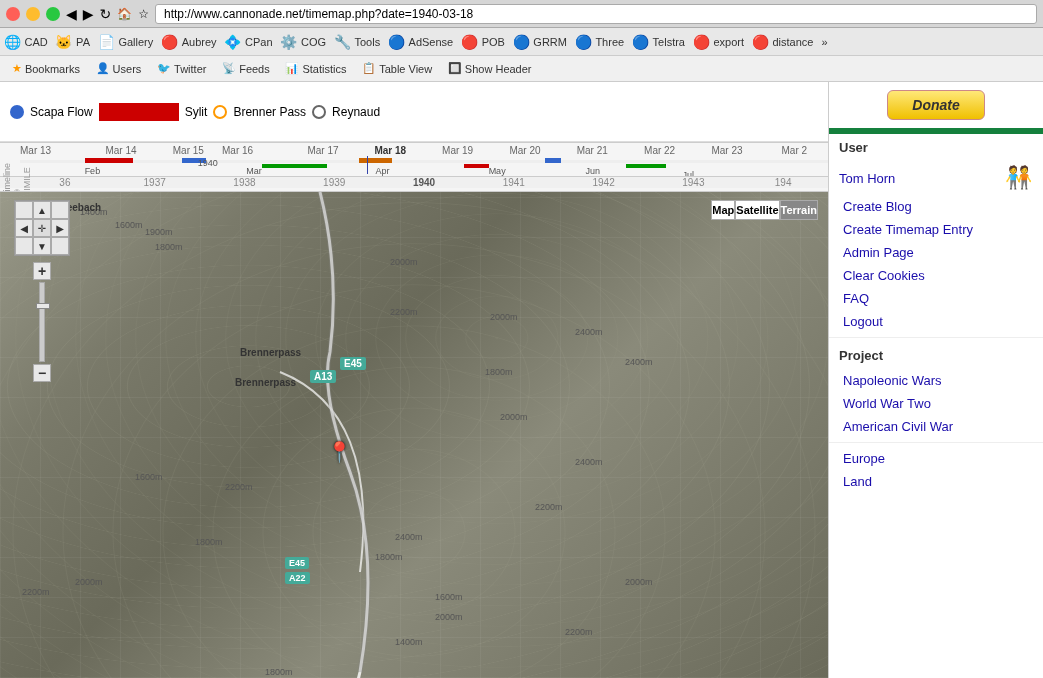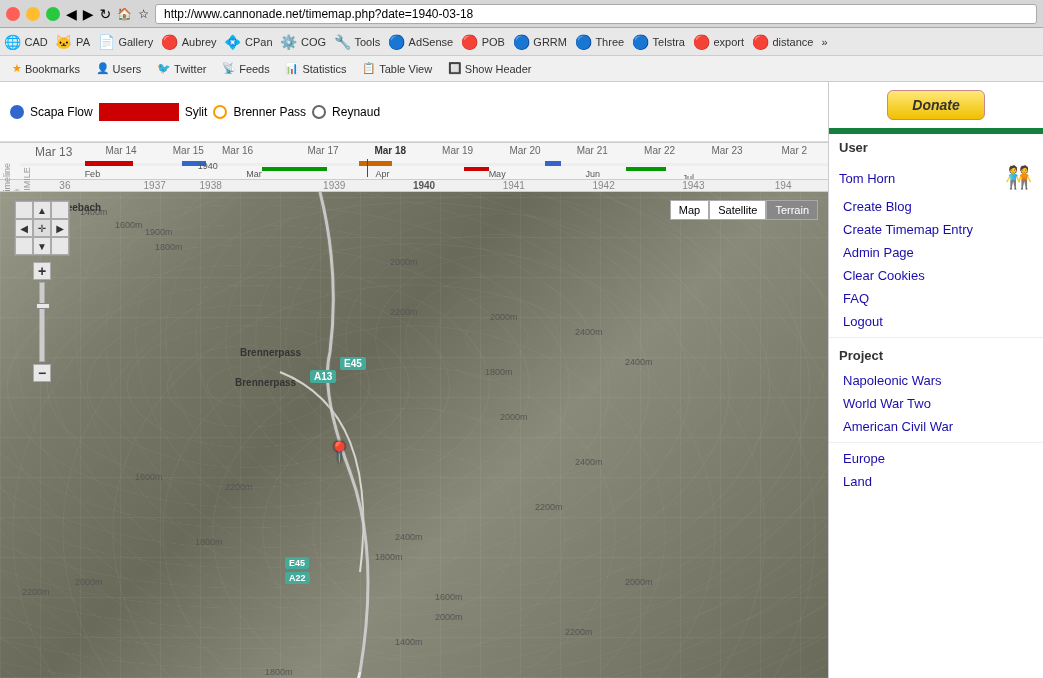--- a/index.html
+++ b/index.html
@@ -120,21 +120,21 @@
     }
     .map-zoom-thumb {
       width: 14px; height: 6px; background: #e8e8e8; border: 1px solid #888; position: absolute; left: -4px; top: 20px;
     }
 
     
     .map-type-btns {
       position: absolute; top: 118px; right: 10px; z-index: 20; display: flex;
     }
     .map-type-btn {
-      padding: 3px 8px; font-size: 11px; background: #fff; border: 1px solid #aaa; cursor: pointer;
+      padding: 3px 0; font-size: 11px; background: #fff; border: 1px solid #aaa; cursor: pointer; font-weight: bold;
     }
     .map-type-btn.active { background: #888; color: #fff; }
 
     
     .road-label {
       position: absolute; background: #4a9; color: #fff; font-size: 10px; font-weight: bold; padding: 1px 4px; border-radius: 2px; z-index: 15;
     }
     .road-label-a13 { top: 178px; left: 310px; }
     .road-label-e45 { top: 255px; left: 340px; }
     .road-label-e45b { top: 365px; left: 290px; }
@@ -303,21 +303,21 @@
         <div class="event-item">
           <div class="event-circle-empty"></div>
           <span>Reynaud</span>
         </div>
       </div>
 
       <div class="timeline-bar" style="position:relative;">
         <span class="simile-label">Timeline © SIMILE</span>
 
         <div style="display:flex; padding-left:20px; padding-top:2px;">
-          <span style="font-size:12px;color:#666;flex:1;text-align:center;">Mar 13</span>
+          <span style="font-size:10px;color:#666;flex:1;">Mar 13</span>
           <span style="font-size:10px;color:#666;flex:1;text-align:center;">Mar 14</span>
           <span style="font-size:10px;color:#666;flex:1;text-align:center;">Mar 15</span>
           <span style="font-size:10px;color:#666;flex:1;text-align:left;">Mar 16</span>
           <span style="font-size:10px;color:#666;flex:1;text-align:center;">Mar 17</span>
           <span style="font-size:10px;color:#666;flex:1;text-align:center;font-weight:bold;color:#333;">Mar 18</span>
           <span style="font-size:10px;color:#666;flex:1;text-align:center;">Mar 19</span>
           <span style="font-size:10px;color:#666;flex:1;text-align:center;">Mar 20</span>
           <span style="font-size:10px;color:#666;flex:1;text-align:center;">Mar 21</span>
           <span style="font-size:10px;color:#666;flex:1;text-align:center;">Mar 22</span>
           <span style="font-size:10px;color:#666;flex:1;text-align:center;">Mar 23</span>
@@ -342,21 +342,21 @@
           <div style="position:absolute;top:10px;left:28%;font-size:9px;color:#555;">Mar</div>
           <div style="position:absolute;top:10px;left:44%;font-size:9px;color:#555;">Apr</div>
           <div style="position:absolute;top:10px;left:58%;font-size:9px;color:#555;">May</div>
           <div style="position:absolute;top:10px;left:70%;font-size:9px;color:#555;">Jun</div>
           <div style="position:absolute;top:14px;left:82%;font-size:9px;color:#555;">Jul</div>
         </div>
 
         <div style="display:flex;border-top:1px solid #ccc;background:#f0f0f0;padding-left:20px;">
           <span style="font-size:10px;color:#888;flex:1;text-align:center;">36</span>
           <span style="font-size:10px;color:#888;flex:1;text-align:center;">1937</span>
-          <span style="font-size:10px;color:#888;flex:1;">1938</span>
+          <span style="font-size:10px;color:#888;flex:1;text-align:center;">1938</span>
           <span style="font-size:10px;color:#888;flex:1;text-align:center;">1939</span>
           <span style="font-size:10px;color:#555;font-weight:bold;flex:1;text-align:center;">1940</span>
           <span style="font-size:10px;color:#888;flex:1;text-align:center;">1941</span>
           <span style="font-size:10px;color:#888;flex:1;text-align:center;">1942</span>
           <span style="font-size:10px;color:#888;flex:1;text-align:center;">1943</span>
           <span style="font-size:10px;color:#888;flex:1;text-align:center;">194</span>
         </div>
       </div>
     </div>
 

